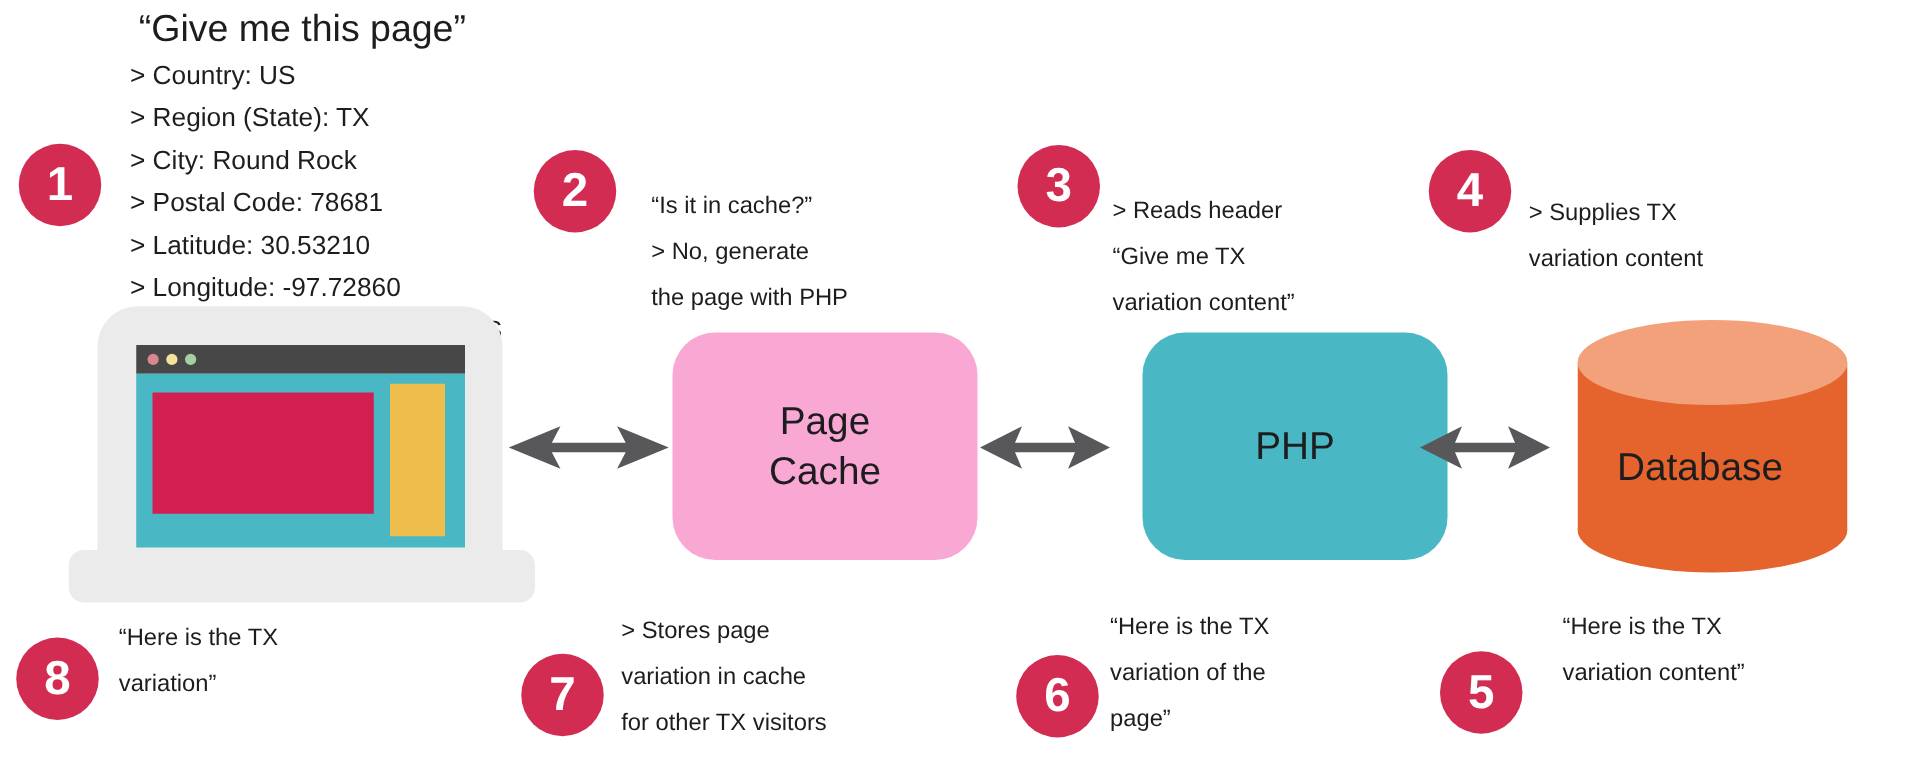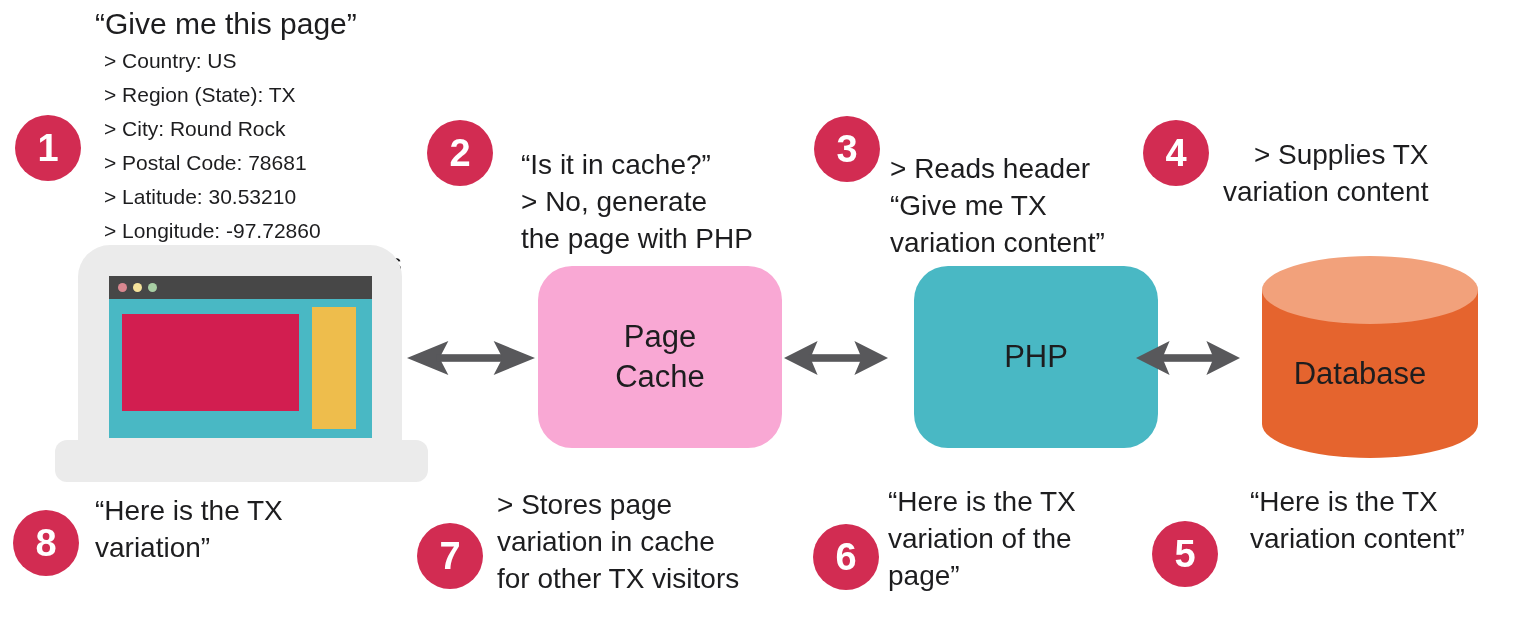--- a/index.html
+++ b/index.html
@@ -25,27 +25,27 @@
     font-size: 38px;
     font-weight: 700;
     display: flex;
     align-items: center;
     justify-content: center;
   }
 
   
   .step-text {
     position: absolute;
-    font-size: 28px;
+    font-size: 19px;
     line-height: 37px;
     white-space: pre-line;
   }
   .request-title {
     position: absolute;
-    left: 95px;
+    left: 111px;
     top: 4px;
     font-size: 30px;
     line-height: 40px;
   }
   .request-details {
     position: absolute;
     left: 104px;
     top: 44px;
     font-size: 21px;
     line-height: 34px;
@@ -171,21 +171,21 @@
   <div class="step-text" style="left:521px; top:146px;">“Is it in cache?”
 &gt; No, generate
 the page with PHP</div>
 
   <div class="badge" style="left:814px; top:116px;">3</div>
   <div class="step-text" style="left:890px; top:150px;">&gt; Reads header
 “Give me TX
 variation content”</div>
 
   <div class="badge" style="left:1143px; top:120px;">4</div>
-  <div class="step-text" style="left:1223px; top:136px;text-align:right;">&gt; Supplies TX
+  <div class="step-text" style="left:1223px; top:152px;">&gt; Supplies TX
 variation content</div>
 
   <div class="laptop">
     <div class="laptop-body"></div>
     <div class="browser">
       <div class="browser-bar">
         <span class="dot dot-red"></span>
         <span class="dot dot-yellow"></span>
         <span class="dot dot-green"></span>
       </div>

